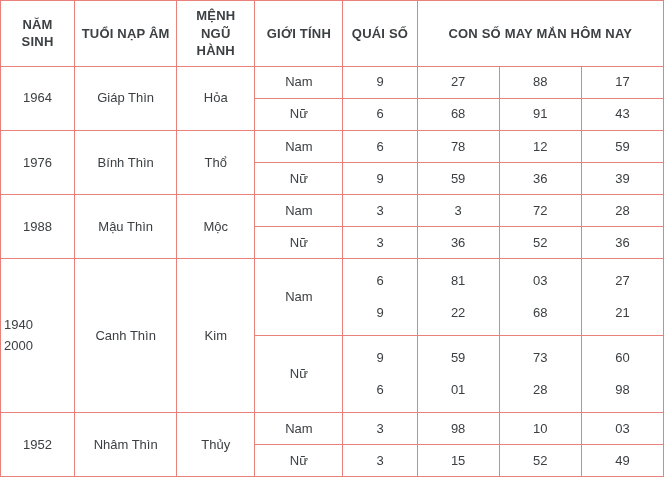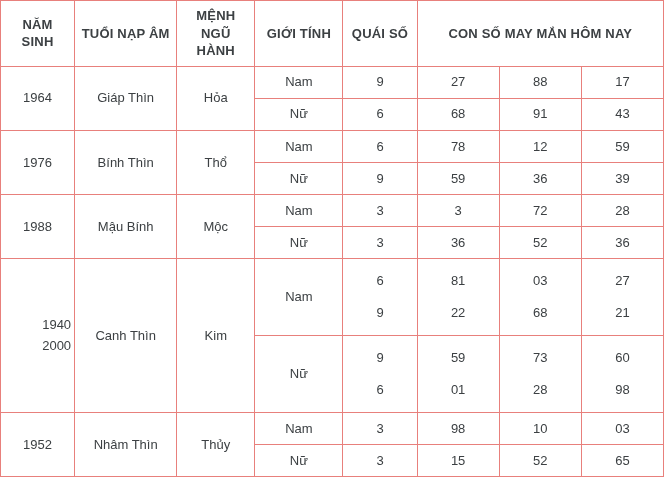--- a/index.html
+++ b/index.html
@@ -56,21 +56,21 @@
     flex-direction: column;
     justify-content: center;
     align-items: center;
     gap: 14px;
   }
   .stack span { display: block; }
   .yearstack {
     display: flex;
     flex-direction: column;
     justify-content: center;
-    align-items: flex-end;
+    align-items: flex-start;
     gap: 4px;
   }
 </style>
 </head>
 <body>
 
 <table class="lucky">
   <colgroup>
     <col class="col-year">
     <col class="col-age">
@@ -124,21 +124,21 @@
     <tr>
       <td class="gender">Nữ</td>
       <td class="quai">9</td>
       <td class="num">59</td>
       <td class="num">36</td>
       <td class="num">39</td>
     </tr>
 
     <tr>
       <td class="year" rowspan="2">1988</td>
-      <td class="age" rowspan="2">Mậu Bính</td>
+      <td class="age" rowspan="2">Mậu Thìn</td>
       <td class="elem" rowspan="2">Mộc</td>
       <td class="gender">Nam</td>
       <td class="quai">3</td>
       <td class="num">3</td>
       <td class="num">72</td>
       <td class="num">28</td>
     </tr>
     <tr>
       <td class="gender">Nữ</td>
       <td class="quai">3</td>
@@ -218,17 +218,17 @@
       <td class="quai">3</td>
       <td class="num">98</td>
       <td class="num">10</td>
       <td class="num">03</td>
     </tr>
     <tr>
       <td class="gender">Nữ</td>
       <td class="quai">3</td>
       <td class="num">15</td>
       <td class="num">52</td>
-      <td class="num">65</td>
+      <td class="num">49</td>
     </tr>
 
   </tbody>
 </table>
 
 </body></html>

